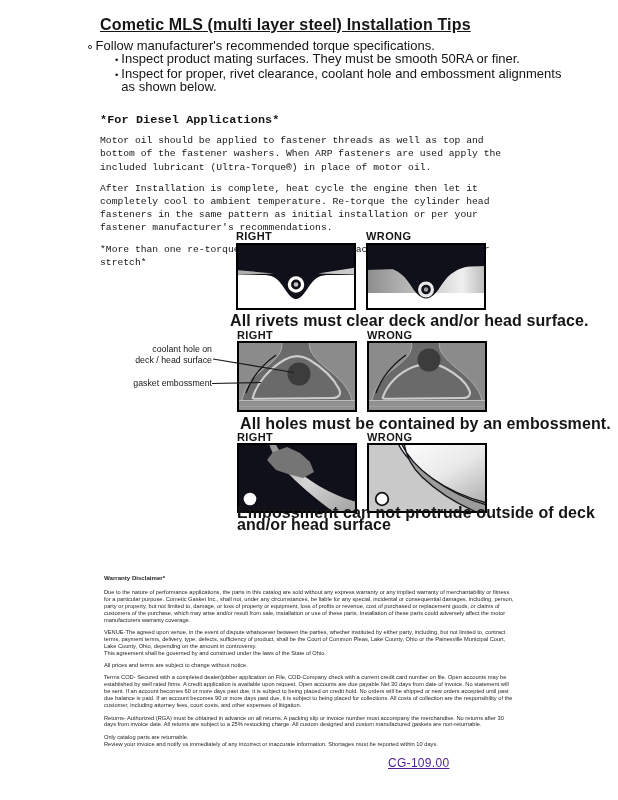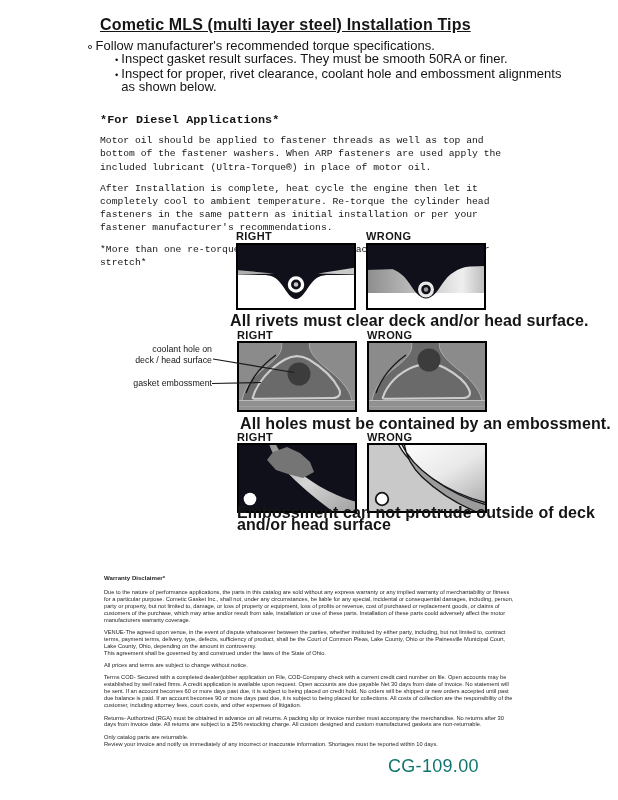--- a/index.html
+++ b/index.html
@@ -32,37 +32,37 @@
   .dg-header { width:120px; font-size:11px; font-weight:600; letter-spacing:.4px; }
   .caption { font-size:16px; font-weight:600; letter-spacing:.1px; }
   .callout { width:104px; text-align:right; font-size:8.8px; line-height:10.8px; }
   .preline { white-space:pre-line; }
 
   
   #legal { left:104px; top:575px; width:410px; font-size:5.7px; line-height:6.9px; color:#262626; }
   #legal h3 { font-size:6.1px; font-weight:bold; margin-bottom:7px; }
   #legal p { margin-bottom:5.5px; }
 
-  #pagenum { left:388px; top:756px; font-size:18px; letter-spacing:.3px; color:#0f766e; }
+  #pagenum { left:388px; top:756px; font-size:12px; letter-spacing:.3px; color:#4c1d95;text-decoration:underline; }
 
   svg { display:block; }
   #leader-overlay { pointer-events:none; }
 </style>
 </head>
 <body>
 
 <div class="abs" id="title">Cometic MLS (multi layer steel) Installation Tips</div>
 
 <div class="abs" id="tips">
   <div class="tip-row">
       <span class="odot"></span>
       <span>Follow manufacturer's recommended torque specifications.</span>
     </div>
   <div class="tip-row sub">
-      <span>Inspect gasket result surfaces.  They must be smooth 50RA or finer.</span>
+      <span>Inspect product mating surfaces.  They must be smooth 50RA or finer.</span>
     </div>
   <div class="tip-row sub">
       <span>Inspect for proper, rivet clearance, coolant hole and embossment alignments as shown below.</span>
     </div>
 </div>
 
 <div class="abs" id="diesel">
   <h2>*For Diesel Applications*</h2>
   <p>Motor oil should be applied to fastener threads as well as top and bottom of the fastener washers. When ARP fasteners are used apply the included lubricant (Ultra-Torque®) in place of motor oil.</p>
   <p>After Installation is complete, heat cycle the engine then let it completely cool to ambient temperature. Re-torque the cylinder head fasteners in the same pattern as initial installation or per your fastener manufacturer's recommendations.</p>

